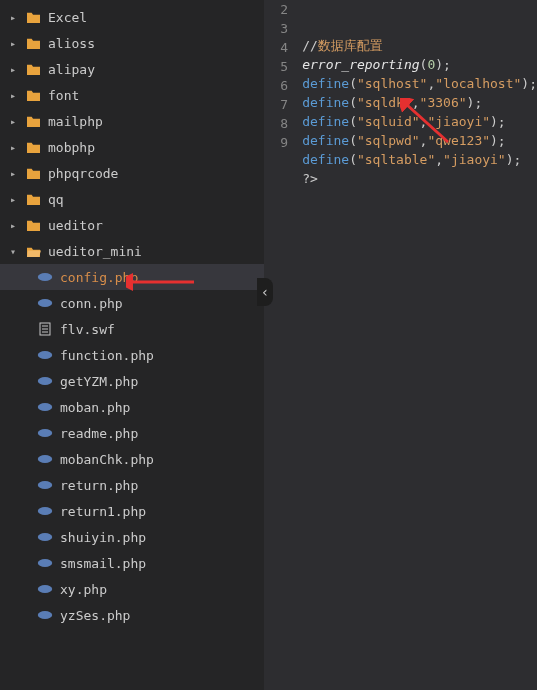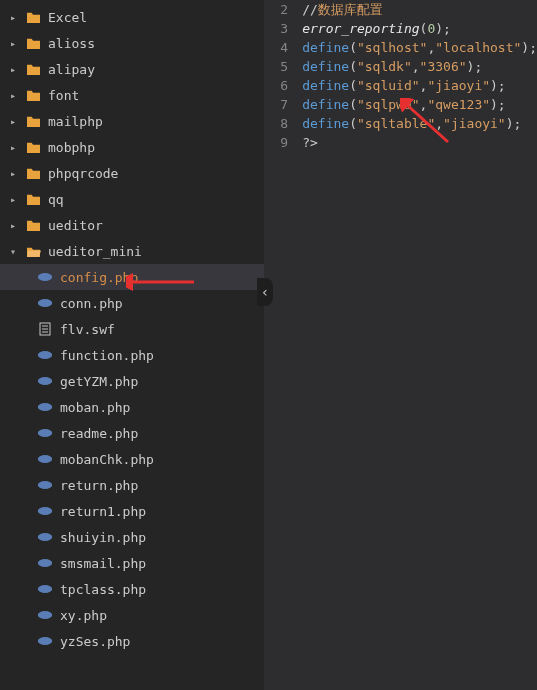--- a/index.html
+++ b/index.html
@@ -67,20 +67,21 @@
   padding-right: 10px;
   padding-top: 0;
   user-select: none;
 }
 .gutter .ln { height: 19px; line-height: 19px; }
 .code {
   flex: 1;
   padding-left: 4px;
   white-space: pre;
   color: #d4d4d4;
+  margin-top: 36px;
 }
 .code .line { height: 19px; line-height: 19px; }
 .k { color: #5b9bd5; }
 .s { color: #d69d62; }
 .n { color: #b5cea8; }
 .f { color: #e5e5e5; font-style: italic; }
 .p { color: #ccc; }
 .arrow-red {
   position: absolute;
   pointer-events: none;
@@ -308,29 +309,20 @@
       </span>
       <span class="label">smsmail.php</span>
     </div>
     <div class="tree-item indent-1">
       <span class="chevron"></span>
       <span class="icon php-icon">
         <svg width="16" height="10" viewBox="0 0 20 12">
           <ellipse cx="10" cy="6" rx="9" ry="5" fill="#5a7db5"></ellipse>
         </svg>
       </span>
-      <span class="label">tpclass.php</span>
-    </div>
-    <div class="tree-item indent-1">
-      <span class="chevron"></span>
-      <span class="icon php-icon">
-        <svg width="16" height="10" viewBox="0 0 20 12">
-          <ellipse cx="10" cy="6" rx="9" ry="5" fill="#5a7db5"></ellipse>
-        </svg>
-      </span>
       <span class="label">xy.php</span>
     </div>
     <div class="tree-item indent-1">
       <span class="chevron"></span>
       <span class="icon php-icon">
         <svg width="16" height="10" viewBox="0 0 20 12">
           <ellipse cx="10" cy="6" rx="9" ry="5" fill="#5a7db5"></ellipse>
         </svg>
       </span>
       <span class="label">yzSes.php</span>

